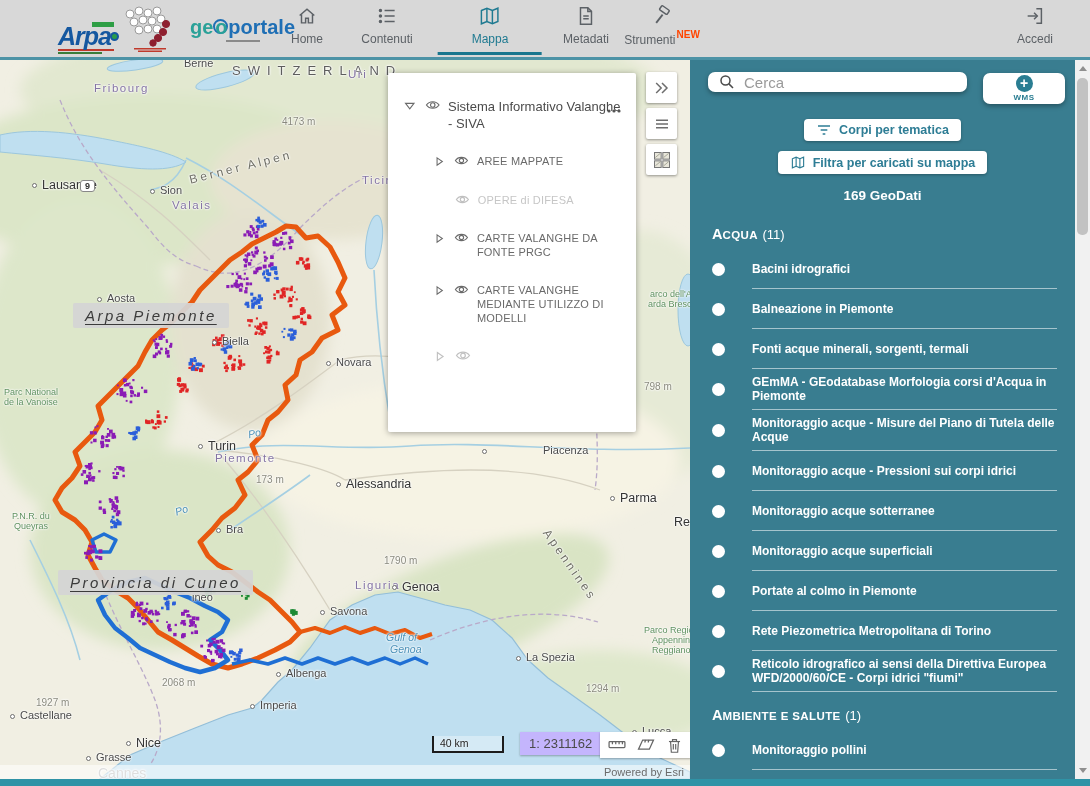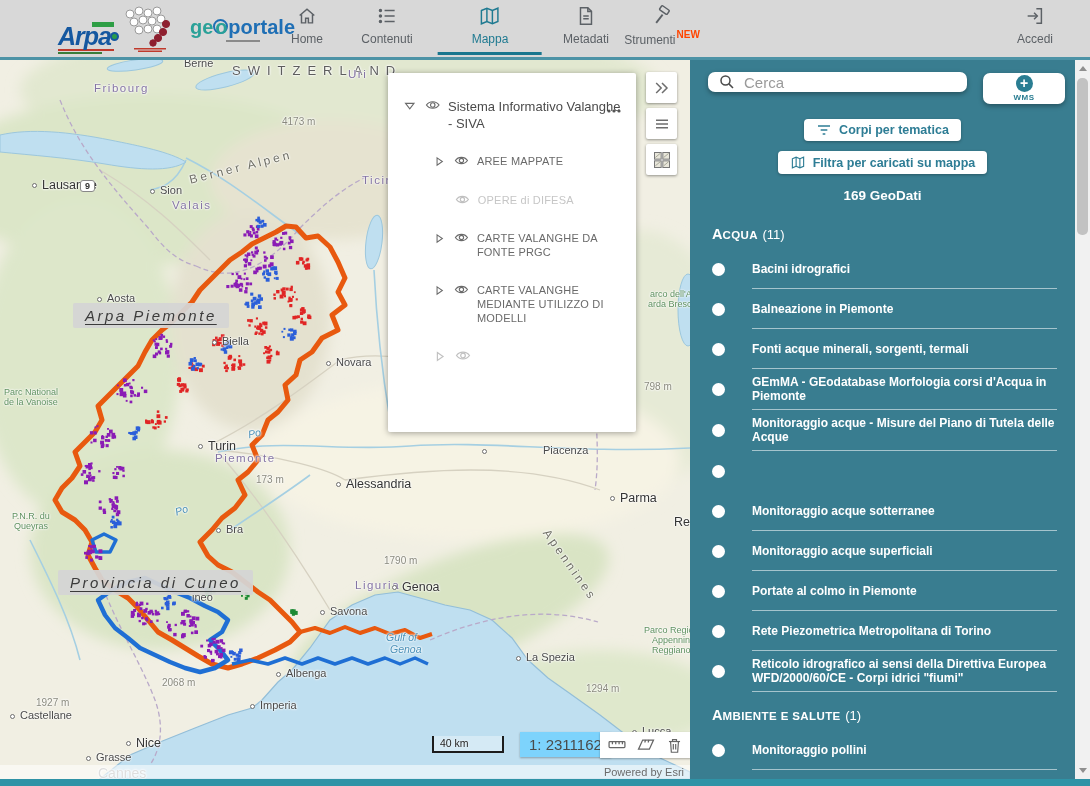--- a/index.html
+++ b/index.html
@@ -60,21 +60,21 @@
   .layer-row .lbl { width:156px; font-size:11px; color:#6a6a6a; line-height:14px; letter-spacing:.2px; }
   .layer-row.disabled .lbl { color:#c6c6c6; }
   .layer-row.disabled svg { opacity:.42; }
   .spacer14 { width:14px; flex:0 0 14px; }
 
   
   .map-btn { position:absolute; left:646px; width:31px; height:31px; background:#fff; border-radius:2px; box-shadow:0 1px 3px rgba(0,0,0,.4); display:flex; align-items:center; justify-content:center; cursor:pointer; }
 
   
   .scalebar { position:absolute; left:432px; top:676px; width:72px; height:17px; border-left:2px solid #1c1c1c; border-right:2px solid #1c1c1c; border-bottom:2px solid #1c1c1c; background:rgba(255,255,255,.35); font-size:10.5px; color:#1c1c1c; padding-left:6px; line-height:14px; text-shadow:0 0 2px #fff; }
-  .scalebox { position:absolute; left:520px; top:672px; background:#7dd3fc; box-shadow:0 1px 2px rgba(0,0,0,.3); font-size:15px; color:#4a4a4a; padding:4px 9px; }
+  .scalebox { position:absolute; left:520px; top:672px; background:#c4b5fd; box-shadow:0 1px 2px rgba(0,0,0,.3); font-size:13px; color:#4a4a4a; padding:4px 9px; }
   .measurebox { position:absolute; left:600px; top:672px; background:#fff; box-shadow:0 1px 2px rgba(0,0,0,.3); padding:3px 7px; display:flex; gap:9px; align-items:center; }
   .measurebox span { display:flex; cursor:pointer; }
   .attr-band { position:absolute; left:0; right:0; bottom:0; height:14px; background:rgba(255,255,255,.55); }
   .attribution { position:absolute; right:6px; bottom:1px; font-size:11px; color:#6b6b6b; }
 
   
   .sidebar { position:relative; width:400px; height:719px; background:#397d90; overflow:hidden; }
   .sb-inner { width:385px; height:719px; overflow:hidden; }
   .search-row { display:flex; margin:12px 0 0 18px; gap:16px; }
   .search-box { display:flex; align-items:center; width:259px; height:20px; background:#fff; border-radius:7px; box-shadow:0 2px 5px rgba(0,0,0,.35); padding:0 10px; }
@@ -1151,20 +1151,21 @@
             <div class="geo-row">
               <span class="toggle"></span>
               <span class="glabel">GEmMA - GEodatabase Morfologia corsi d'Acqua in Piemonte</span>
             </div>
             <div class="geo-row">
               <span class="toggle"></span>
               <span class="glabel">Monitoraggio acque - Misure del Piano di Tutela delle Acque</span>
             </div>
             <div class="geo-row">
               <span class="toggle"></span>
+              <span class="glabel">Monitoraggio acque - Pressioni sui corpi idrici</span>
             </div>
             <div class="geo-row">
               <span class="toggle"></span>
               <span class="glabel">Monitoraggio acque sotterranee</span>
             </div>
             <div class="geo-row">
               <span class="toggle"></span>
               <span class="glabel">Monitoraggio acque superficiali</span>
             </div>
             <div class="geo-row">

